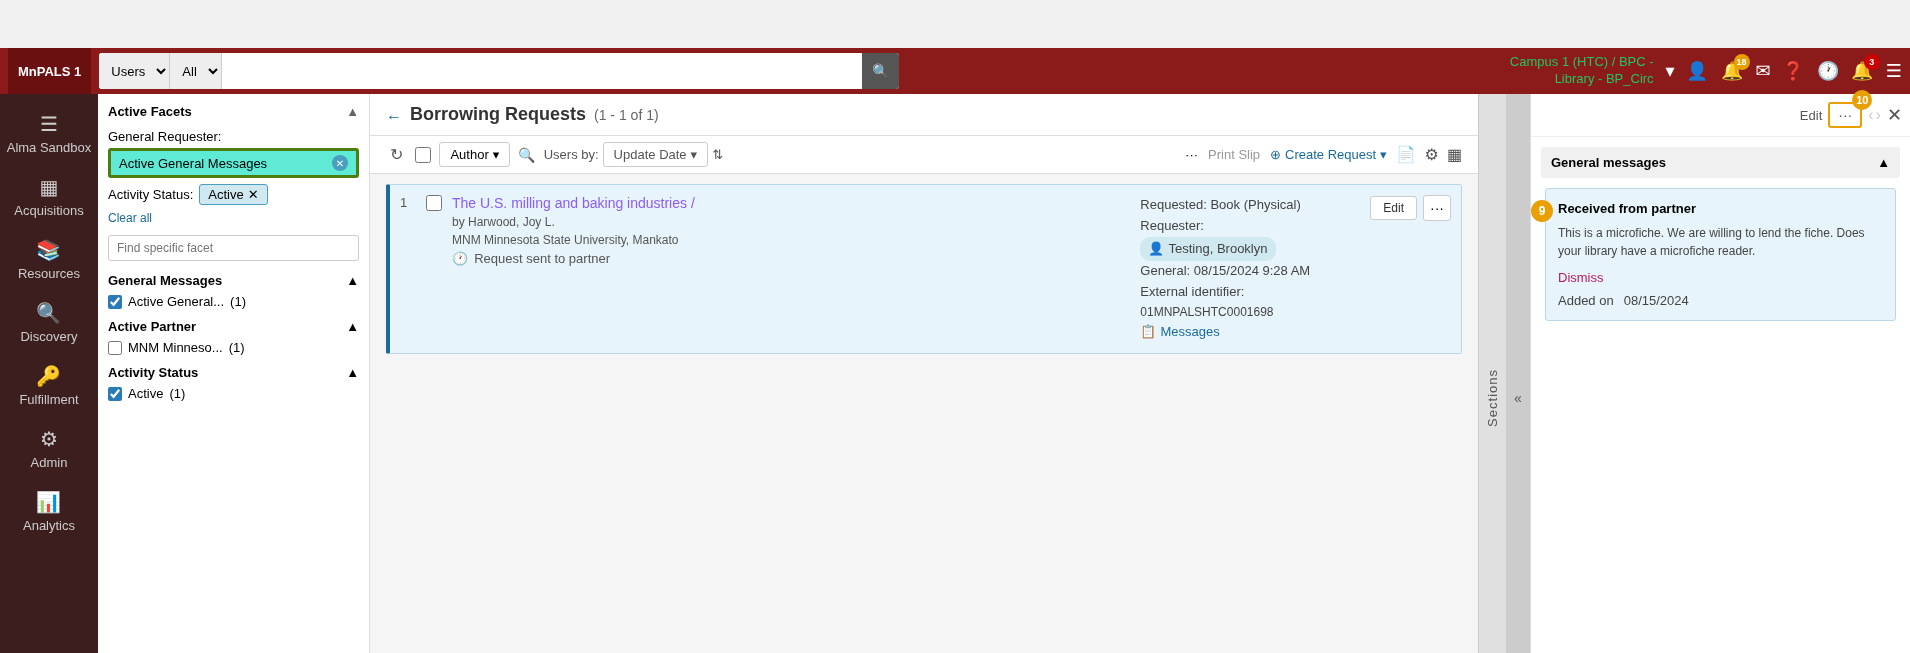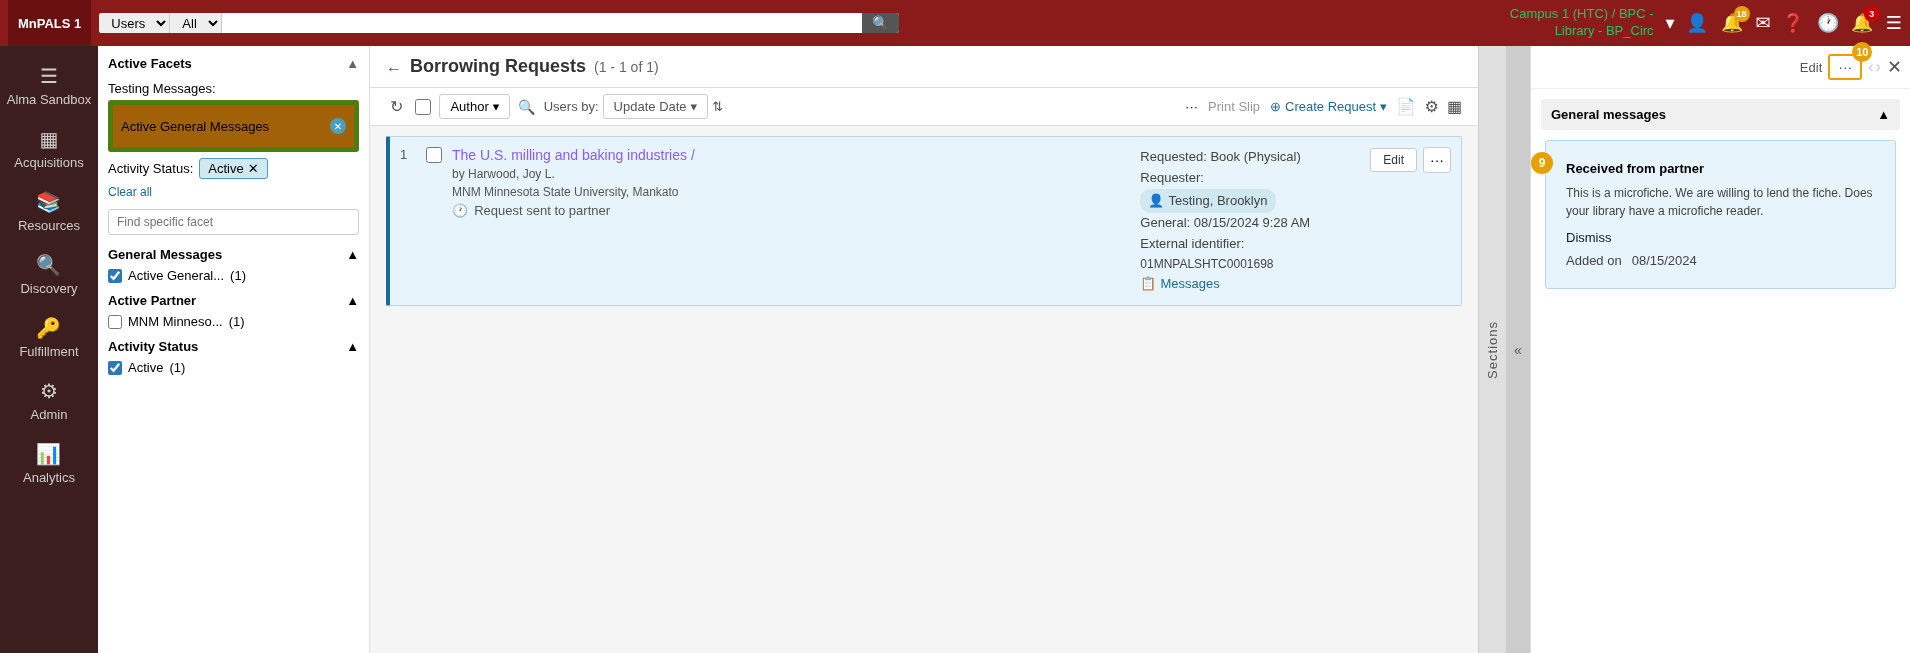--- a/index.html
+++ b/index.html
@@ -6,40 +6,41 @@
     body { background: #f0f0f0; width: 1910px; height: 653px; overflow: hidden; }
 
     
     .top-nav {
       display: flex;
       align-items: center;
       background: #8B1A1A;
       height: 46px;
       padding: 0 8px;
       gap: 8px;
+      margin-top: 48px;
     }
     .logo-box {
       background: #6B1010;
       color: white;
       font-weight: bold;
       font-size: 14px;
       padding: 4px 10px;
       height: 46px;
       display: flex;
       align-items: center;
       min-width: 80px;
     }
     .search-bar {
       display: flex;
       align-items: center;
       background: white;
       border-radius: 3px;
       flex: 1;
       max-width: 800px;
-      height: 20px;
+      height: 36px;
       overflow: hidden;
     }
     .search-dropdown {
       background: #eee;
       border: none;
       padding: 0 8px;
       height: 100%;
       font-size: 13px;
       cursor: pointer;
       border-right: 1px solid #ccc;
@@ -140,24 +141,24 @@
       justify-content: space-between;
       align-items: center;
       font-weight: bold;
       font-size: 14px;
       margin-bottom: 10px;
     }
     .facet-header-toggle { cursor: pointer; color: #666; }
     .active-tag {
       display: flex;
       align-items: center;
-      background: #a16207;
-      border: 5px solid #4d7c0f;
-      border-radius: 3px;
-      padding: 13px 8px;
+      background: #5eead4;
+      border: 3px solid #4d7c0f;
+      border-radius: 3px;
+      padding: 4px 8px;
       font-size: 12px;
       margin-bottom: 6px;
       gap: 4px;
     }
     .active-tag-remove {
       background: #4a9fbf;
       color: white;
       border-radius: 50%;
       width: 16px;
       height: 16px;
@@ -496,36 +497,36 @@
       padding: 8px 10px;
       border-radius: 3px;
       margin-bottom: 10px;
       font-size: 14px;
       font-weight: bold;
     }
     .gm-message {
       background: #e8f4fb;
       border: 1px solid #b8d8ea;
       border-radius: 3px;
-      padding: 20px;
+      padding: 12px;
       margin: 0 4px;
     }
     .gm-msg-title {
       font-weight: bold;
       font-size: 13px;
       margin-bottom: 8px;
     }
     .gm-msg-body {
       font-size: 12px;
       color: #444;
       line-height: 1.5;
       margin-bottom: 10px;
     }
     .gm-dismiss-link {
-      color: #0f172a;
+      color: #be185d;
       font-size: 13px;
       cursor: pointer;
       margin-bottom: 8px;
     }
     .gm-added {
       font-size: 12px;
       color: #444;
     }
     .step-indicator {
       position: absolute;
@@ -614,21 +615,21 @@
       <span>Analytics</span>
     </div>
   </div>
 
   <div class="facet-panel">
     <div class="facet-header">
       <span>Active Facets</span>
       <span class="facet-header-toggle">▲</span>
     </div>
     <div class="label-row">
-      <span>Testing Messages:</span>
+      <span>General Requester:</span>
     </div>
     <div class="active-tag">
       <span>Active General Messages</span>
       <span class="active-tag-remove">✕</span>
     </div>
     <div class="activity-status-row">
       <span>Activity Status:</span>
       <div class="status-badge">
         <span>Active</span>
         <span>✕</span>

